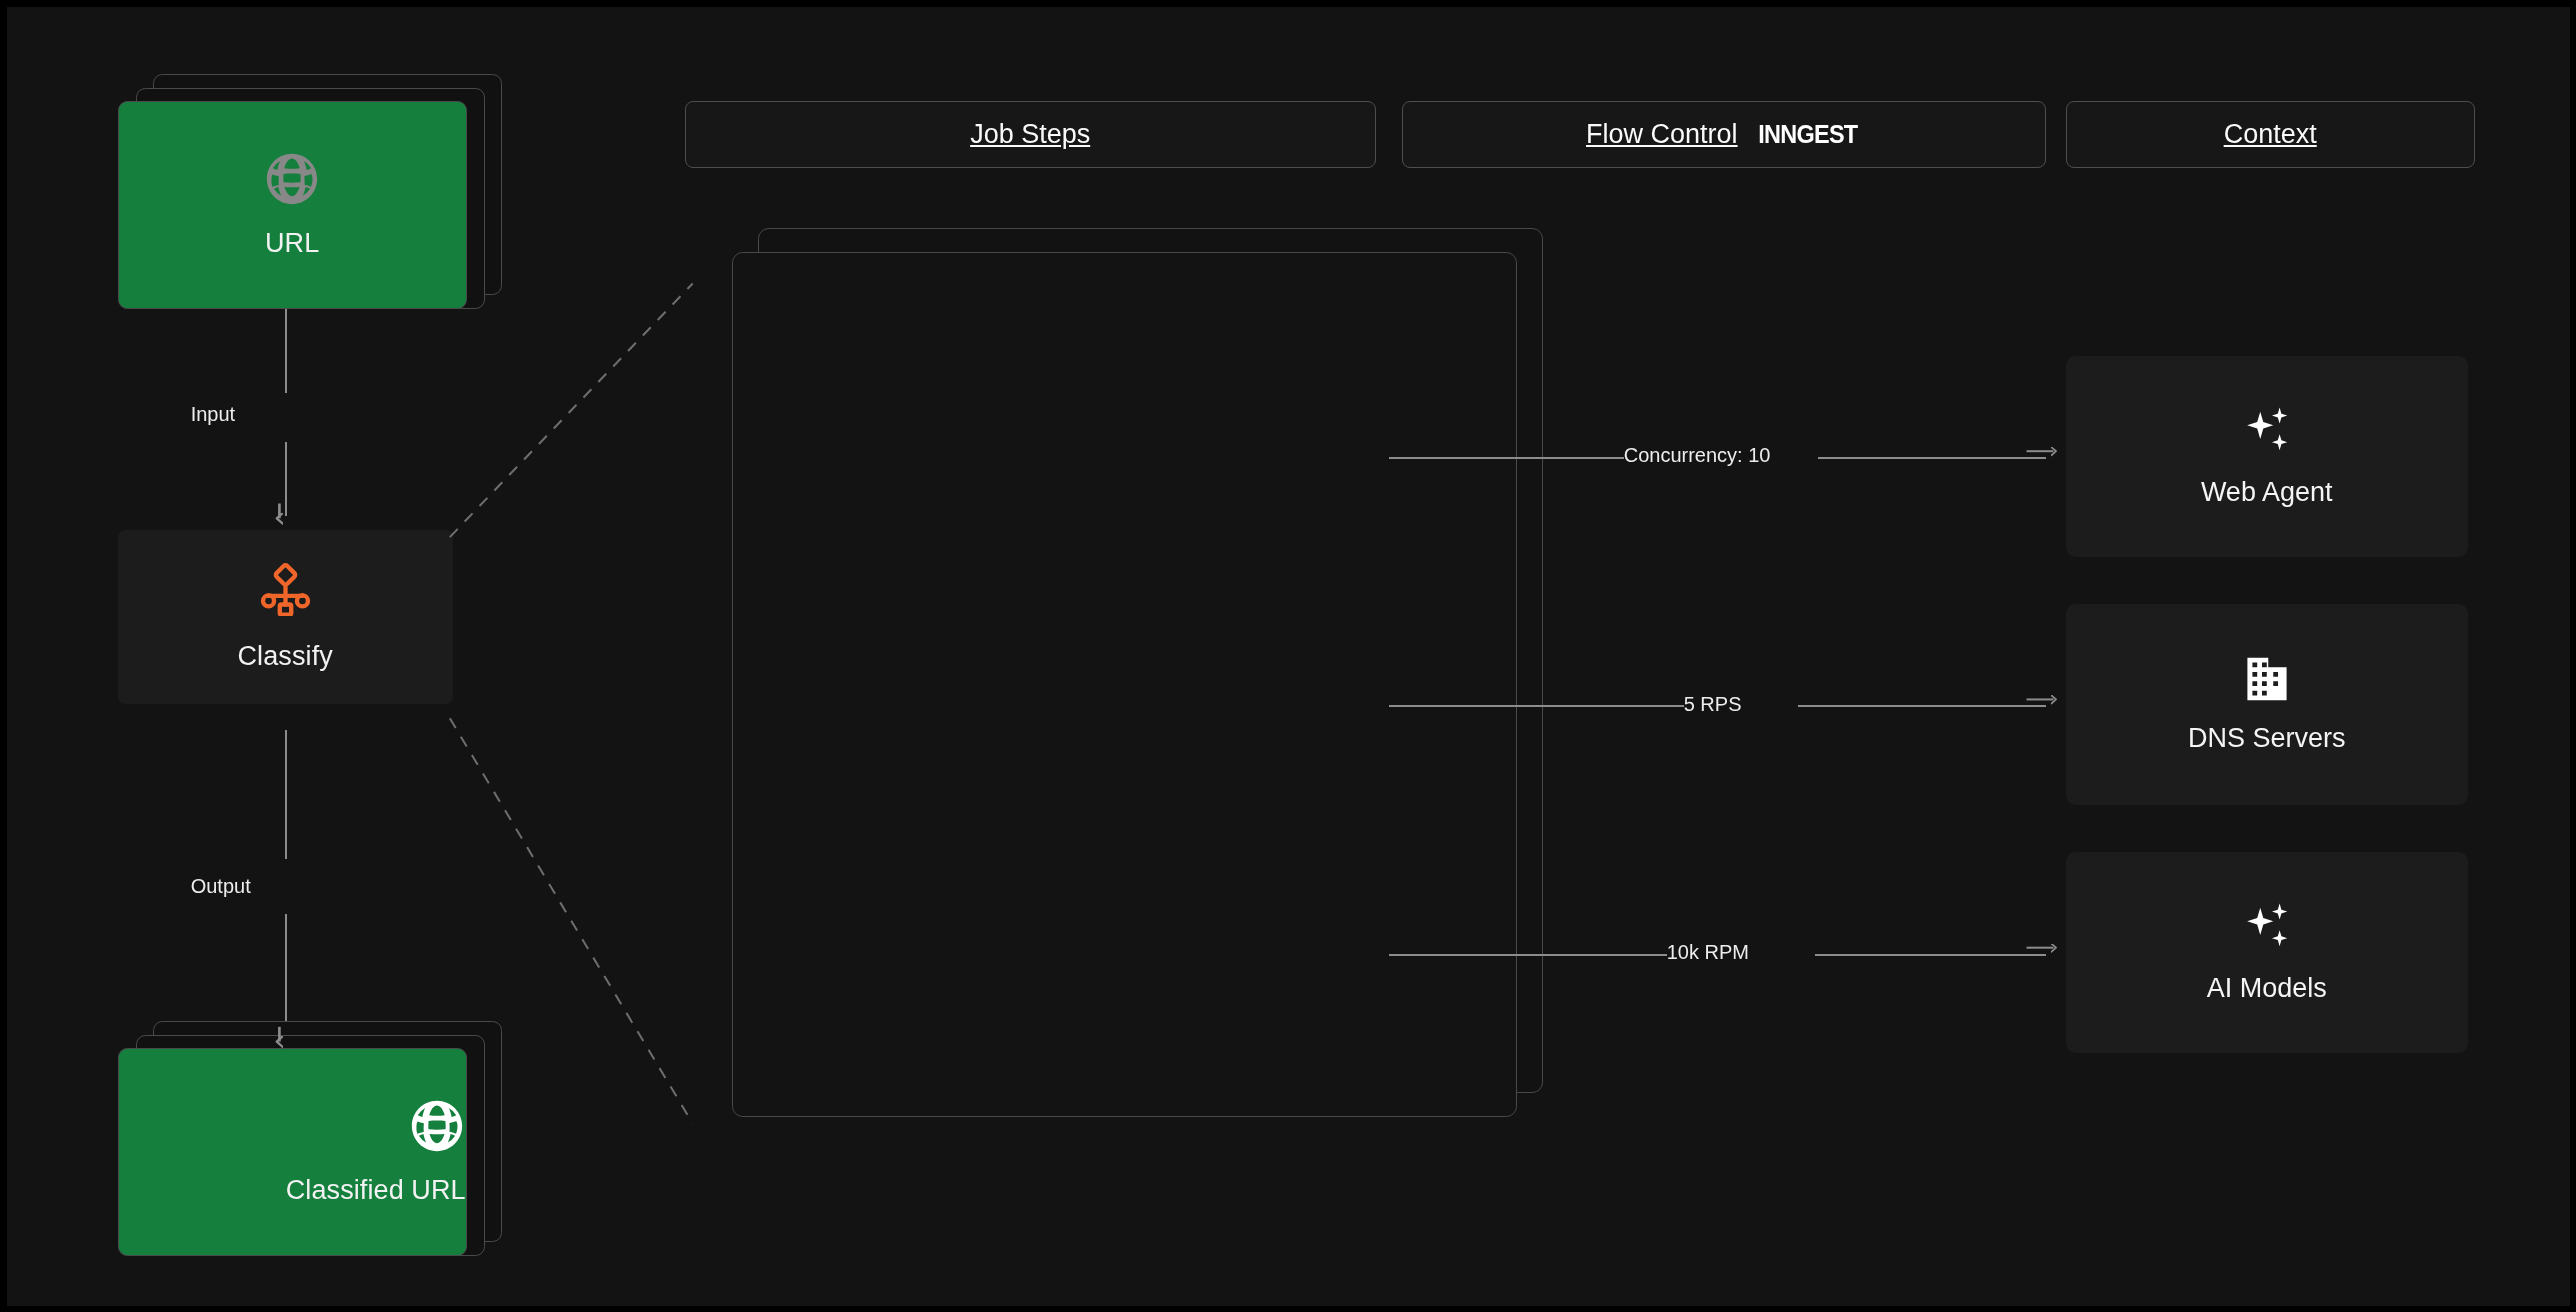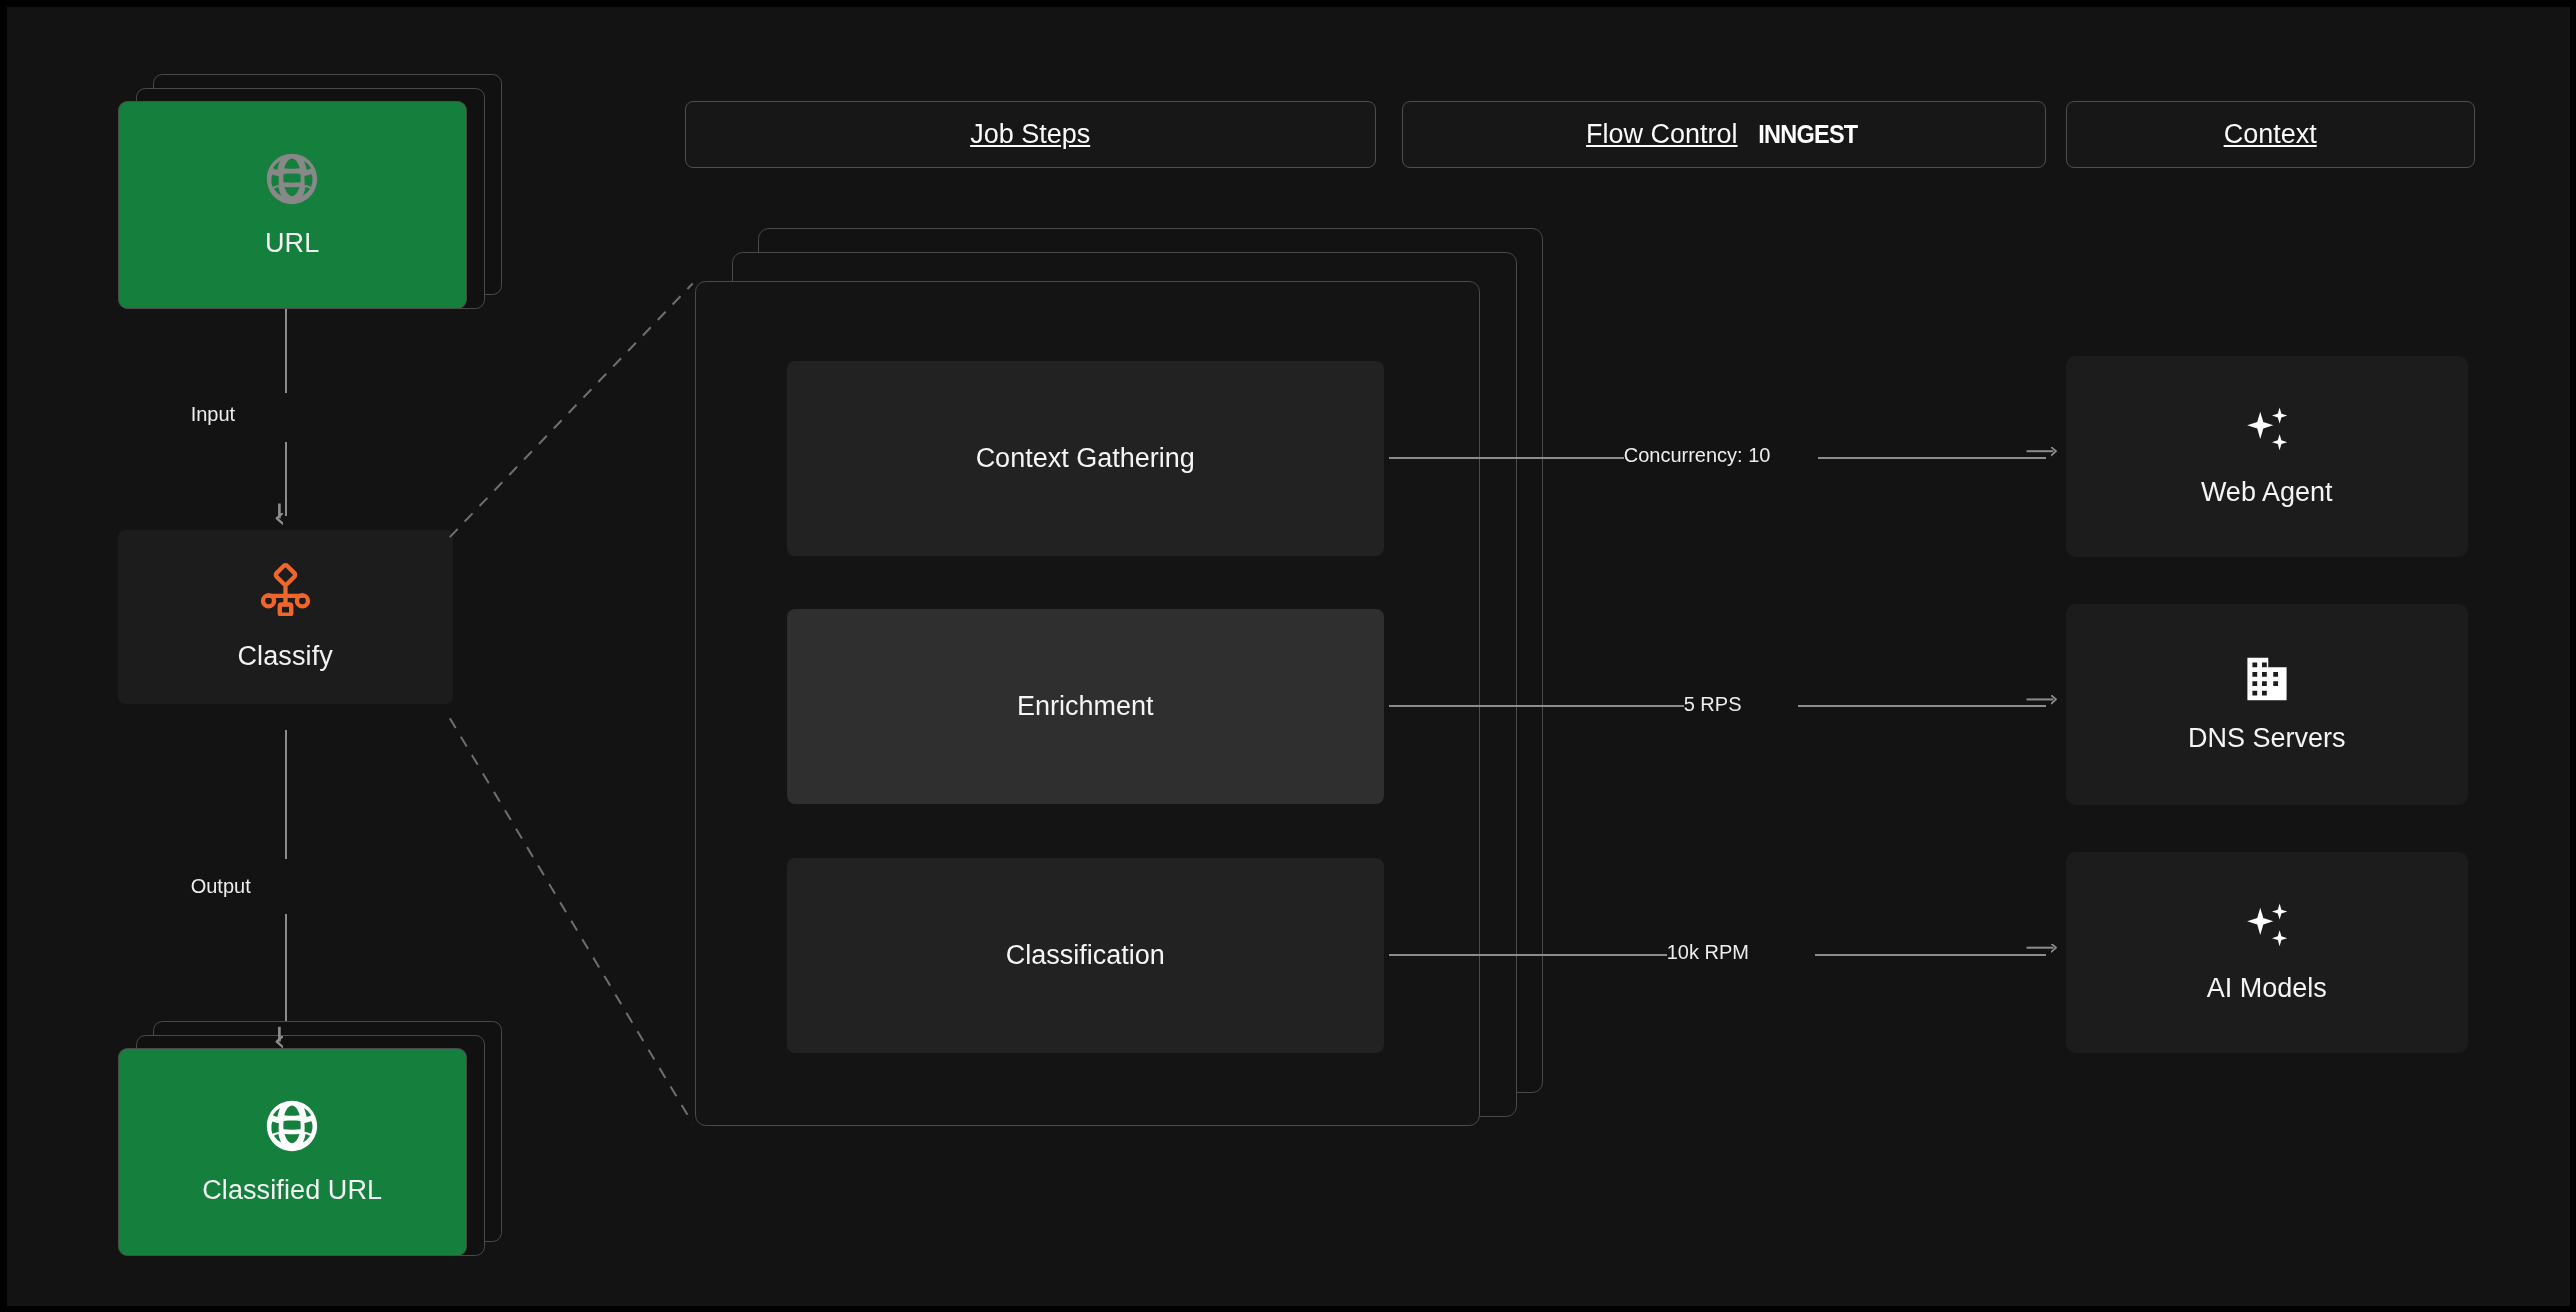--- a/index.html
+++ b/index.html
@@ -173,45 +173,31 @@
     <span class="node-label">Classify</span>
   </div>
 
   <div class="vline" style="left:278px; top:723px; height:129px;"></div>
   <div class="edge-label" style="left:184px; top:868px; width:188px;">Output</div>
   <div class="vline" style="left:278px; top:907px; height:126px;"></div>
 
   <div class="card ghost" style="left:146px; top:1014px; width:349px; height:221px;"></div>
   <div class="card ghost" style="left:129px; top:1028px; width:349px; height:221px;"></div>
 
-  <div class="card node" style="left:111px; top:1041px; width:349px; height:208px;">
+  <div class="card node" style="left:111px; top:1041px; width:349px; height:208px;align-items:flex-end;">
     <span>
       <svg width="58" height="58" viewBox="0 0 24 24" fill="#ffffff">
         <path d="M12 1.6c-5.74 0-10.4 4.66-10.4 10.4S6.26 22.4 12 22.4 22.4 17.74 22.4 12 17.74 1.6 12 1.6Zm0 1.9c1.25 0 2.5 1.52 3.2 4.02a19.6 19.6 0 0 1-6.4 0C9.5 5.02 10.75 3.5 12 3.5Zm-4.9 1.08c-.5 1.06-.9 2.3-1.16 3.66a16 16 0 0 1-1.9-.72 8.6 8.6 0 0 1 3.06-2.94Zm9.8 0a8.6 8.6 0 0 1 3.06 2.94c-.6.28-1.23.52-1.9.72-.26-1.36-.66-2.6-1.16-3.66ZM3.9 10.1c.84.3 1.73.56 2.67.74-.06.7-.1 1.42-.1 2.16 0 .5.02.98.05 1.46-.95.18-1.85.43-2.7.74A8.5 8.5 0 0 1 3.5 12c0-.65.14-1.28.4-1.9Zm16.2 0c.26.62.4 1.25.4 1.9 0 1.13-.22 2.2-.62 3.16-.85-.31-1.75-.56-2.7-.74.03-.48.05-.96.05-1.46 0-.74-.04-1.46-.1-2.16.94-.18 1.83-.44 2.67-.74ZM12 9.7c1.2 0 2.37.07 3.48.2.06.67.1 1.37.1 2.1 0 .47-.02.92-.04 1.36-1.14.13-2.33.2-3.54.2s-2.4-.07-3.54-.2c-.02-.44-.04-.89-.04-1.36 0-.73.04-1.43.1-2.1 1.11-.13 2.28-.2 3.48-.2Zm-5.62 5.64c.26 1.3.64 2.48 1.12 3.5a8.6 8.6 0 0 1-3.02-2.84c.6-.26 1.24-.48 1.9-.66Zm11.24 0c.66.18 1.3.4 1.9.66a8.6 8.6 0 0 1-3.02 2.84c.48-1.02.86-2.2 1.12-3.5ZM12 15.46c1.06 0 2.1-.05 3.1-.14-.71 2.37-1.9 3.78-3.1 3.78s-2.39-1.41-3.1-3.78c1 .09 2.04.14 3.1.14Z"></path>
       </svg>
     </span>
     <span class="node-label">Classified URL</span>
   </div>
 
   <div class="panel p1" style="left:751px; top:221px; width:785px; height:865px;"></div>
   <div class="panel p2" style="left:725px; top:245px; width:785px; height:865px;"></div>
-  <div class="panel" style="left:688px; top:274px; width:785px; height:845px;">
-
-    <div class="step" style="left:91px; top:79px; width:597px; height:195px;">
-      <span class="step-label">Context Gathering</span>
-    </div>
-
-    <div class="step highlight" style="left:91px; top:327px; width:597px; height:195px;">
-      <span class="step-label">Enrichment</span>
-    </div>
-
-    <div class="step" style="left:91px; top:576px; width:597px; height:195px;">
-      <span class="step-label">Classification</span>
-    </div>
-  </div>
 
   <div class="hline" style="left:1382px; top:450px; width:235px;"></div>
   <div class="edge-label" style="left:1617px; top:437px; width:195px;">Concurrency: 10</div>
   <div class="hline" style="left:1811px; top:450px; width:228px;"></div>
 
   <div class="hline" style="left:1382px; top:698px; width:295px;"></div>
   <div class="edge-label" style="left:1677px; top:686px; width:114px;">5 RPS</div>
   <div class="hline" style="left:1791px; top:698px; width:248px;"></div>
 
   <div class="hline" style="left:1382px; top:947px; width:278px;"></div>

